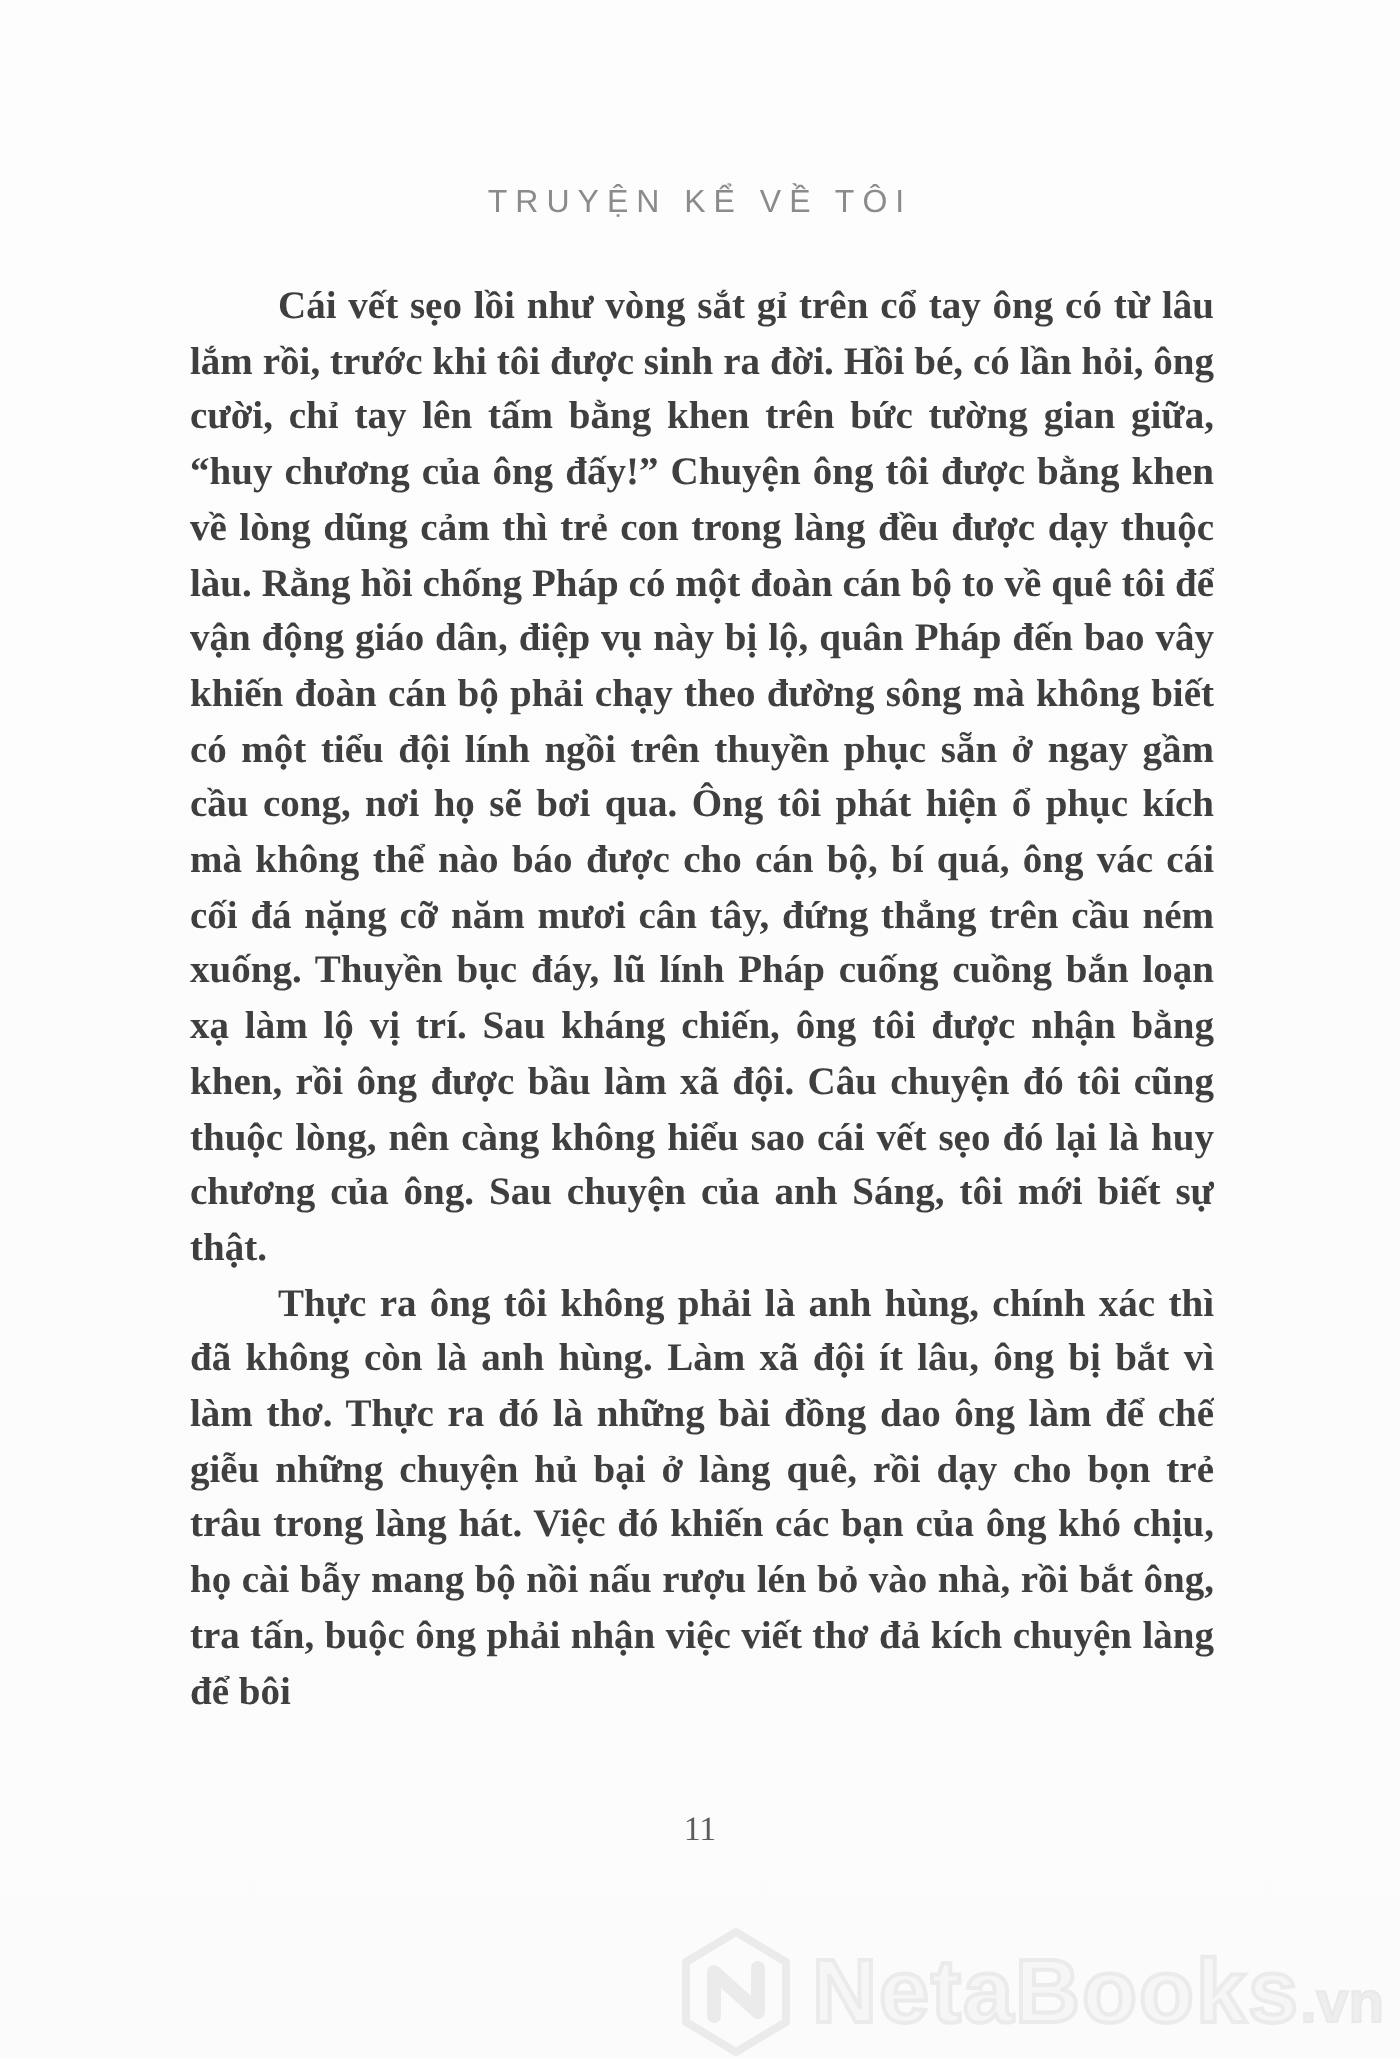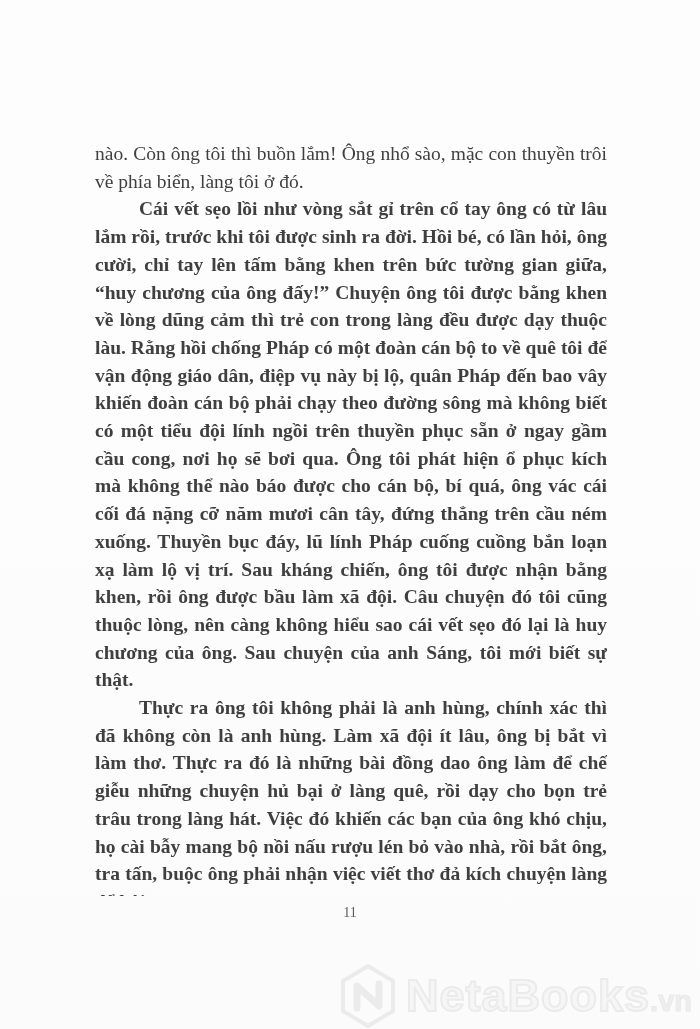--- a/index.html
+++ b/index.html
@@ -50,21 +50,21 @@
   .body-text p.indented {
     text-indent: 44px;
     font-weight: bold;
   }
   .page-number {
     position: absolute;
     top: 905px;
     left: 0;
     width: 700px;
     text-align: center;
-    font-size: 14px;
+    font-size: 17px;
     color: #5c5c5c;
   }
   .watermark {
     position: absolute;
     right: 8px;
     bottom: -6px;
     display: flex;
     align-items: center;
     gap: 10px;
     pointer-events: none;
@@ -88,23 +88,23 @@
     color: #eeeeee;
     -webkit-text-stroke: 1px #e9e9e9;
     letter-spacing: 0;
   }
 </style>
 </head>
 <body>
 
 <div class="page">
 
+  <div class="running-header">TRUYỆN KỂ VỀ TÔI</div>
 
   <div class="body-text">
-    <p>nào. Còn ông tôi thì buồn lắm! Ông nhổ sào, mặc con thuyền trôi về phía biển, làng tôi ở đó.</p>
     <p class="indented">Cái vết sẹo lồi như vòng sắt gỉ trên cổ tay ông có từ lâu lắm rồi, trước khi tôi được sinh ra đời. Hồi bé, có lần hỏi, ông cười, chỉ tay lên tấm bằng khen trên bức tường gian giữa, “huy chương của ông đấy!” Chuyện ông tôi được bằng khen về lòng dũng cảm thì trẻ con trong làng đều được dạy thuộc làu. Rằng hồi chống Pháp có một đoàn cán bộ to về quê tôi để vận động giáo dân, điệp vụ này bị lộ, quân Pháp đến bao vây khiến đoàn cán bộ phải chạy theo đường sông mà không biết có một tiểu đội lính ngồi trên thuyền phục sẵn ở ngay gầm cầu cong, nơi họ sẽ bơi qua. Ông tôi phát hiện ổ phục kích mà không thể nào báo được cho cán bộ, bí quá, ông vác cái cối đá nặng cỡ năm mươi cân tây, đứng thẳng trên cầu ném xuống. Thuyền bục đáy, lũ lính Pháp cuống cuồng bắn loạn xạ làm lộ vị trí. Sau kháng chiến, ông tôi được nhận bằng khen, rồi ông được bầu làm xã đội. Câu chuyện đó tôi cũng thuộc lòng, nên càng không hiểu sao cái vết sẹo đó lại là huy chương của ông. Sau chuyện của anh Sáng, tôi mới biết sự thật.</p>
     <p class="indented">Thực ra ông tôi không phải là anh hùng, chính xác thì đã không còn là anh hùng. Làm xã đội ít lâu, ông bị bắt vì làm thơ. Thực ra đó là những bài đồng dao ông làm để chế giễu những chuyện hủ bại ở làng quê, rồi dạy cho bọn trẻ trâu trong làng hát. Việc đó khiến các bạn của ông khó chịu, họ cài bẫy mang bộ nồi nấu rượu lén bỏ vào nhà, rồi bắt ông, tra tấn, buộc ông phải nhận việc viết thơ đả kích chuyện làng để bôi</p>
   </div>
 
   <div class="page-number">11</div>
 
   <div class="watermark">
     <svg class="wm-logo" viewBox="0 0 56 64" fill="none" stroke="#ebebeb">
 
       <polygon points="28,2 53,17 53,47 28,62 3,47 3,17" stroke-width="4" stroke-linejoin="round"></polygon>

